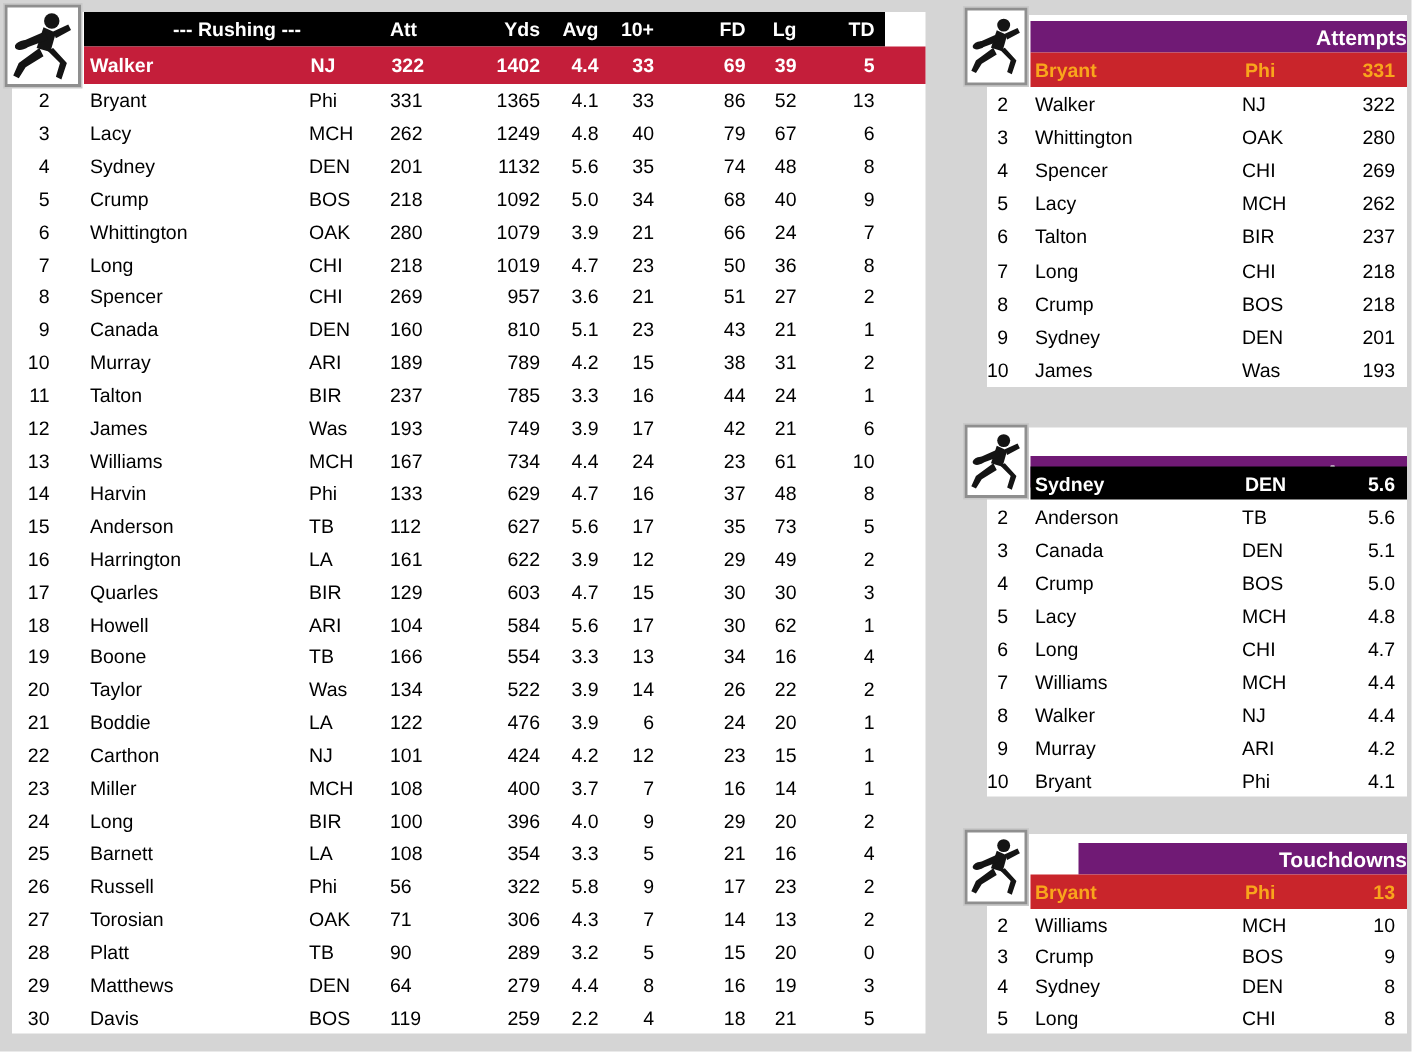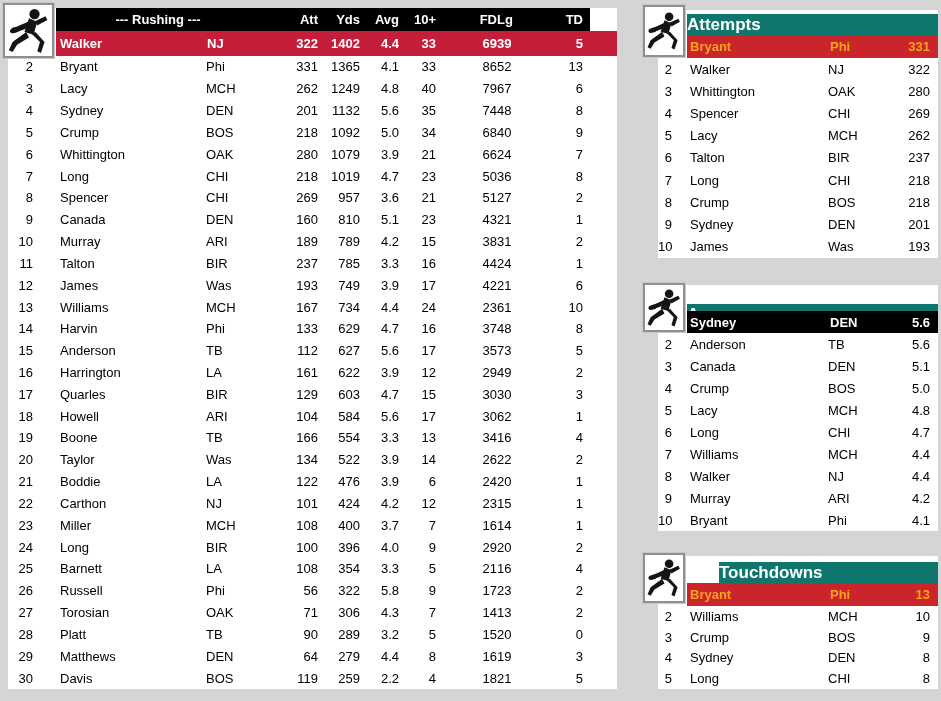--- a/index.html
+++ b/index.html
@@ -28,35 +28,35 @@
     position:absolute;left:48px;top:23px;width:561px;height:25px;background:#c41e3a;color:#fff;
     display:flex;align-items:center;font-weight:bold;font-size:13px;
   }
   .m-rows{position:absolute;left:0;top:48px;width:609px;}
   .m-row{height:21.83px;display:flex;align-items:center;font-size:13px;}
   
   .c-rank{width:25px;text-align:right;}
   .c-gap{width:27px;}
   .c-name{width:146px;text-align:left;}
   .c-team{width:54px;text-align:left;}
-  .c-att{width:58px;text-align:right;}
+  .c-att{width:58px;}
   .c-yds{width:42px;text-align:right;}
   .c-avg{width:39px;text-align:right;}
   .c-tenp{width:37px;text-align:right;}
   .c-fd{width:61px;text-align:right;}
-  .c-lg{width:34px;text-align:left;}
+  .c-lg{width:34px;text-align:right;}
   .c-td{width:52px;text-align:right;}
   .m-leader .c-pad{width:4px;}
   .m-leader .c-name{width:147px;}
   .m-leader .c-att{width:57px;}
   
   .side-table{position:absolute;left:658px;width:280px;background:#fff;}
   .s-header{
-    position:absolute;left:29px;right:0;height:21px;background:#0f766e;color:#fff;
-    display:flex;align-items:center;justify-content:flex-start;font-weight:bold;font-size:17px;
+    position:absolute;left:29px;right:0;height:21px;background:#701a75;color:#fff;
+    display:flex;align-items:center;justify-content:flex-end;font-weight:bold;font-size:14px;
   }
   .s-leader{
     position:absolute;left:29px;right:0;height:23px;
     display:flex;align-items:center;font-weight:bold;font-size:13px;
   }
   .s-leader.red{background:#c9252b;color:#f9a51c;}
   .s-leader.black{background:#000;color:#fff;}
   .s-rows{position:absolute;left:0;right:0;}
   .s-row{display:flex;align-items:center;font-size:13px;}
   .sc-rank{width:14px;text-align:right;}

